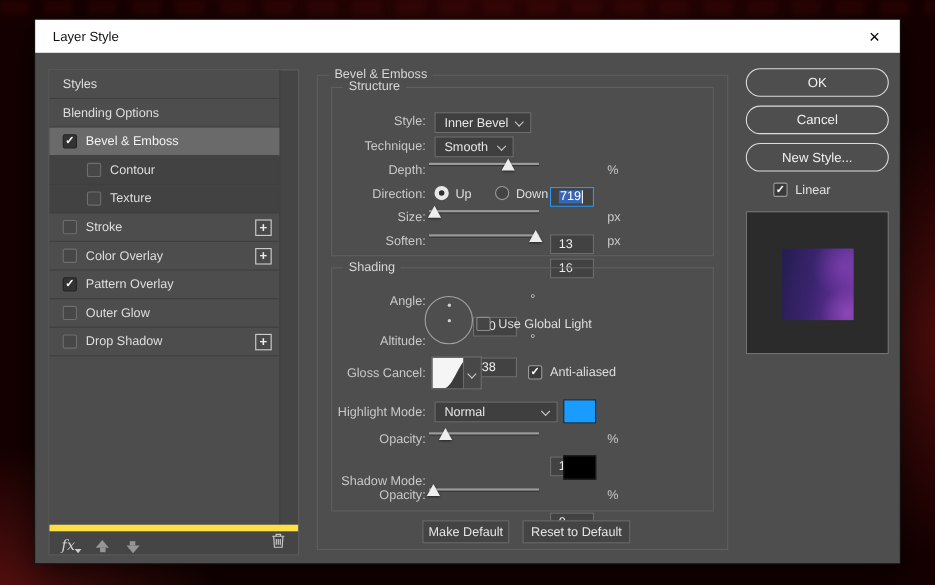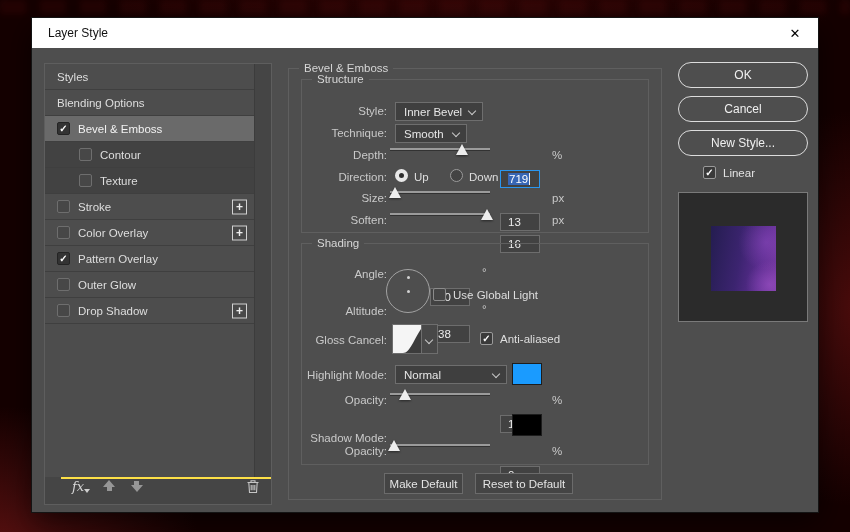--- a/index.html
+++ b/index.html
@@ -34,22 +34,22 @@
     border-bottom:1px solid #3f3f3f; font-size:11.5px; color:#dedede; position:relative; }
   .sb-row.sub { padding-left:34px; background:#424242; }
   .sb-row.selected { background:#6a6a6a; color:#f2f2f2; }
   .cbx { width:13px; height:13px; border-radius:2px; margin-right:8px; flex:0 0 13px;
     background:#333333; border:1px solid #242424; color:#fff; font-size:10px;
     line-height:11px; text-align:center; font-weight:bold; }
   .cbx.un { background:#474747; border:1px solid #6e6e6e; }
   .plus-btn { position:absolute; right:7px; top:50%; transform:translateY(-50%);
     width:15px; height:15px; border:1px solid #d2d2d2; color:#ececec; font-size:12px;
     line-height:13px; text-align:center; font-weight:bold; background:rgba(0,0,0,.05); }
-  .sb-footer { position:absolute; left:16px; right:0; bottom:0; height:27px;
-    border-top:2px solid #fde047; display:flex; align-items:flex-start; padding:0 11px; }
+  .sb-footer { position:absolute; left:0; right:0; bottom:0; height:27px;
+    border-top:6px solid #fde047; display:flex; align-items:flex-end; padding:0 11px; }
   .fx-label { font-family:"DejaVu Serif", serif; font-style:italic; font-size:13px;
     color:#d6d6d6; position:relative; margin-right:18px; }
   .fx-label::after { content:""; position:absolute; right:-6px; bottom:1px;
     border-left:3px solid transparent; border-right:3px solid transparent; border-top:4px solid #cfcfcf; }
   .arrow { position:relative; width:14px; height:14px; margin-right:14px; }
   .arrow::before { content:""; position:absolute; left:1px; top:1px;
     border-left:6px solid transparent; border-right:6px solid transparent; border-bottom:7px solid #969696; }
   .arrow::after { content:""; position:absolute; left:4.5px; top:8px; width:5px; height:4px; background:#969696; }
   .arrow.down { transform:rotate(180deg); }
   .trash { margin-left:auto; }

